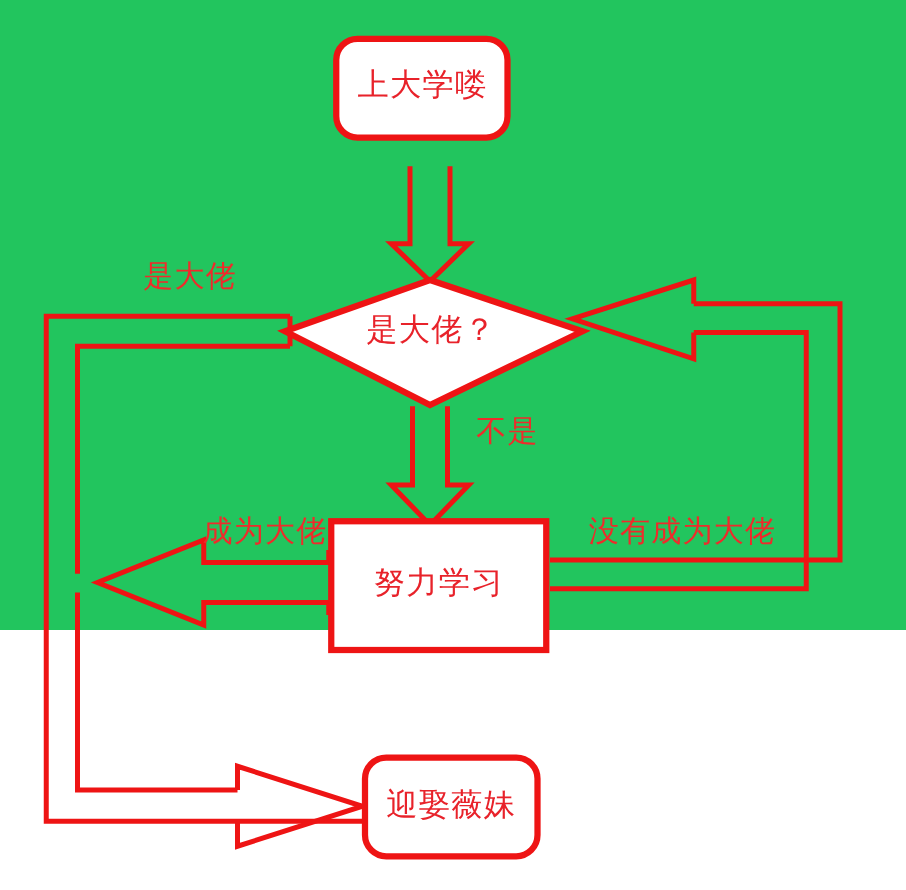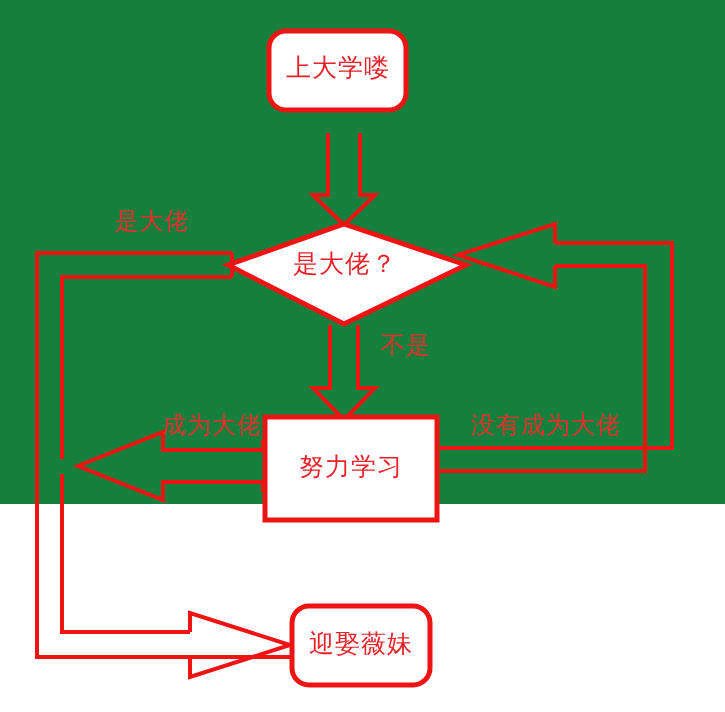--- a/index.html
+++ b/index.html
@@ -10,21 +10,21 @@
   body {
     width: 725px;
     height: 712px;
     font-family: "Liberation Serif", "DejaVu Serif", serif;
     overflow: hidden;
   }
   #flowchart-root {
     position: relative;
     width: 725px;
     height: 504px;
-    background: #15803d;
+    background: #22c55e;
   }
   svg.chart-canvas {
     position: absolute;
     top: 0;
     left: 0;
     width: 725px;
     height: 712px;
     display: block;
   }
   .node-shape {

